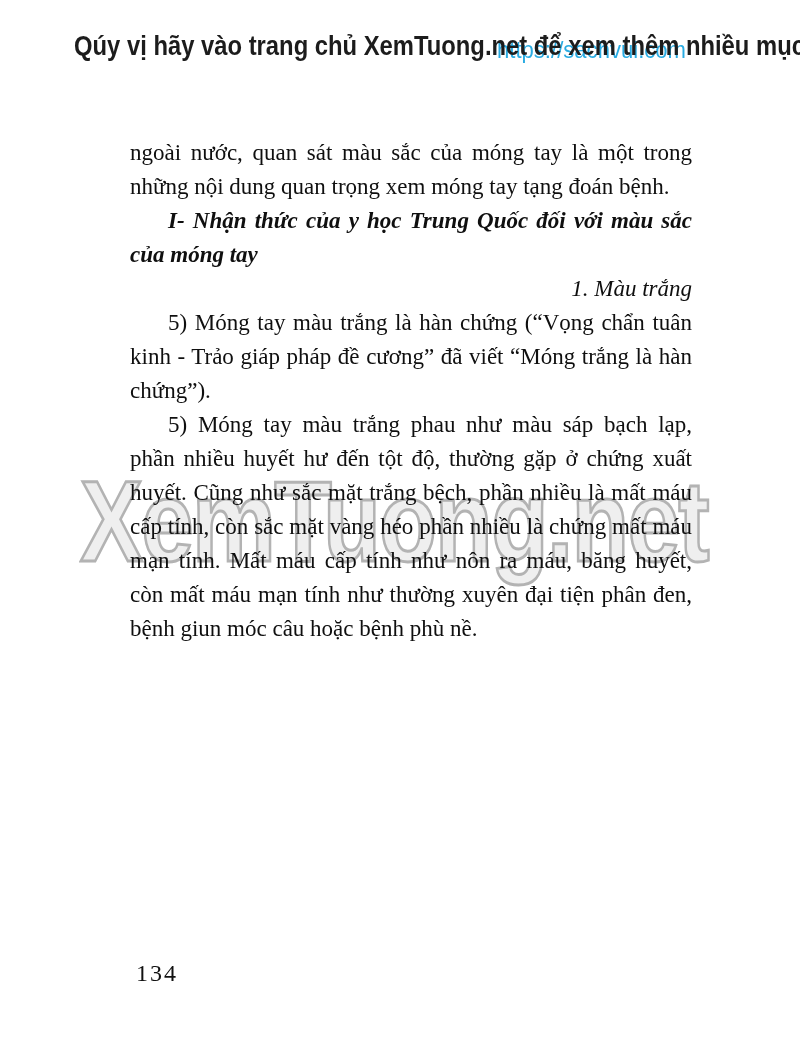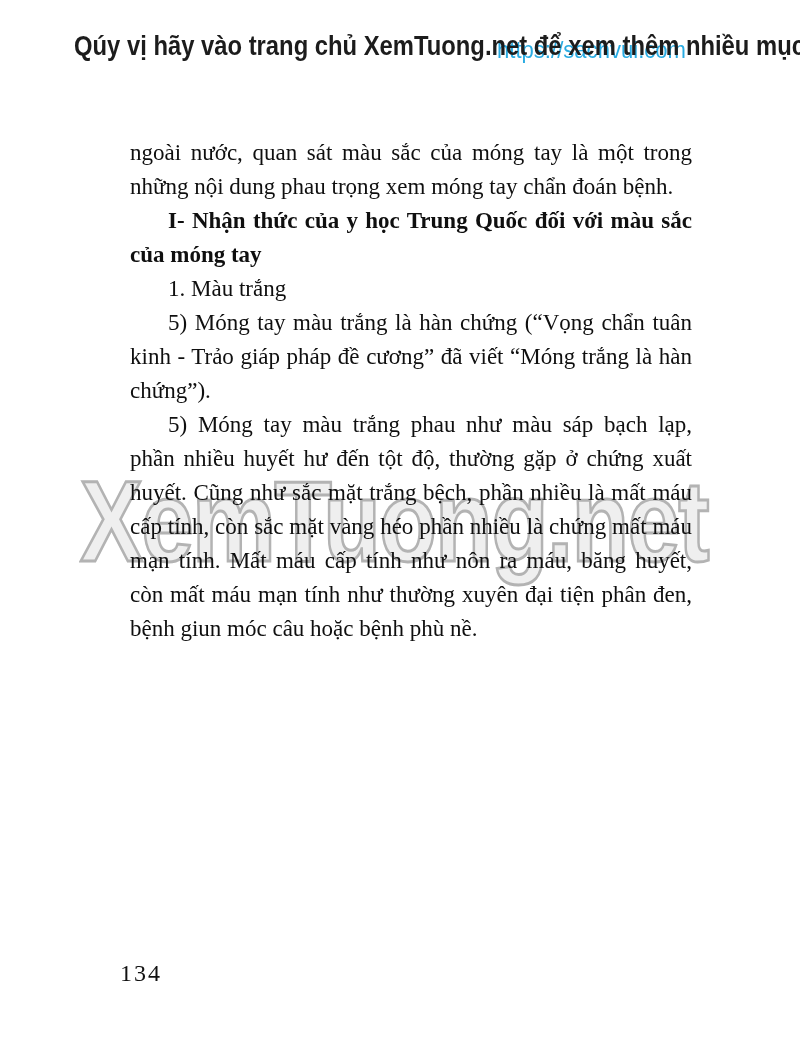--- a/index.html
+++ b/index.html
@@ -80,27 +80,27 @@
     width: 562px;
     z-index: 1;
     font-family: "Liberation Serif", serif;
     font-size: 23px;
     line-height: 34px;
     color: #0f0f0f;
     text-align: justify;
   }
   .content p { margin: 0; text-indent: 38px; }
   .content p.continuation { text-indent: 0; }
-  .content p.heading { font-weight: bold; }
-  .content p.subheading { text-align: left; }
+  .content p.heading { font-weight: bold; font-style: italic; }
+  .content p.subheading { font-style: italic; text-align: right; }
 
   
   .page-number {
     position: absolute;
-    left: 120px;
+    left: 136px;
     top: 960px;
     z-index: 1;
     font-family: "Liberation Serif", serif;
     font-size: 24px;
     color: #111111;
     letter-spacing: 2px;
   }
 </style>
 </head>
 <body>
@@ -110,21 +110,21 @@
   <div class="header">
     <span class="header-url">https://sachvui.com</span>
     <span class="header-text">Qúy vị hãy vào trang chủ XemTuong.net để xem thêm nhiều mục hay khác</span>
   </div>
 
   <div class="watermark">
     <span>XemTuong.net</span>
   </div>
 
   <div class="content">
-    <p class="continuation">ngoài nước, quan sát màu sắc của móng tay là một trong những nội dung phau trọng xem móng tay chẩn đoán bệnh.</p>
+    <p class="continuation">ngoài nước, quan sát màu sắc của móng tay là một trong những nội dung quan trọng xem móng tay tạng đoán bệnh.</p>
     <p class="heading">I- Nhận thức của y học Trung Quốc đối với màu sắc của móng tay</p>
     <p class="subheading">1. Màu trắng</p>
     <p>5) Móng tay màu trắng là hàn chứng (“Vọng chẩn tuân kinh - Trảo giáp pháp đề cương” đã viết “Móng trắng là hàn chứng”).</p>
     <p>5) Móng tay màu trắng phau như màu sáp bạch lạp, phần nhiều huyết hư đến tột độ, thường gặp ở chứng xuất huyết. Cũng như sắc mặt trắng bệch, phần nhiều là mất máu cấp tính, còn sắc mặt vàng héo phần nhiều là chứng mất máu mạn tính. Mất máu cấp tính như nôn ra máu, băng huyết, còn mất máu mạn tính như thường xuyên đại tiện phân đen, bệnh giun móc câu hoặc bệnh phù nề.</p>
   </div>
 
   <div class="page-number">134</div>
 
 </div>
 

